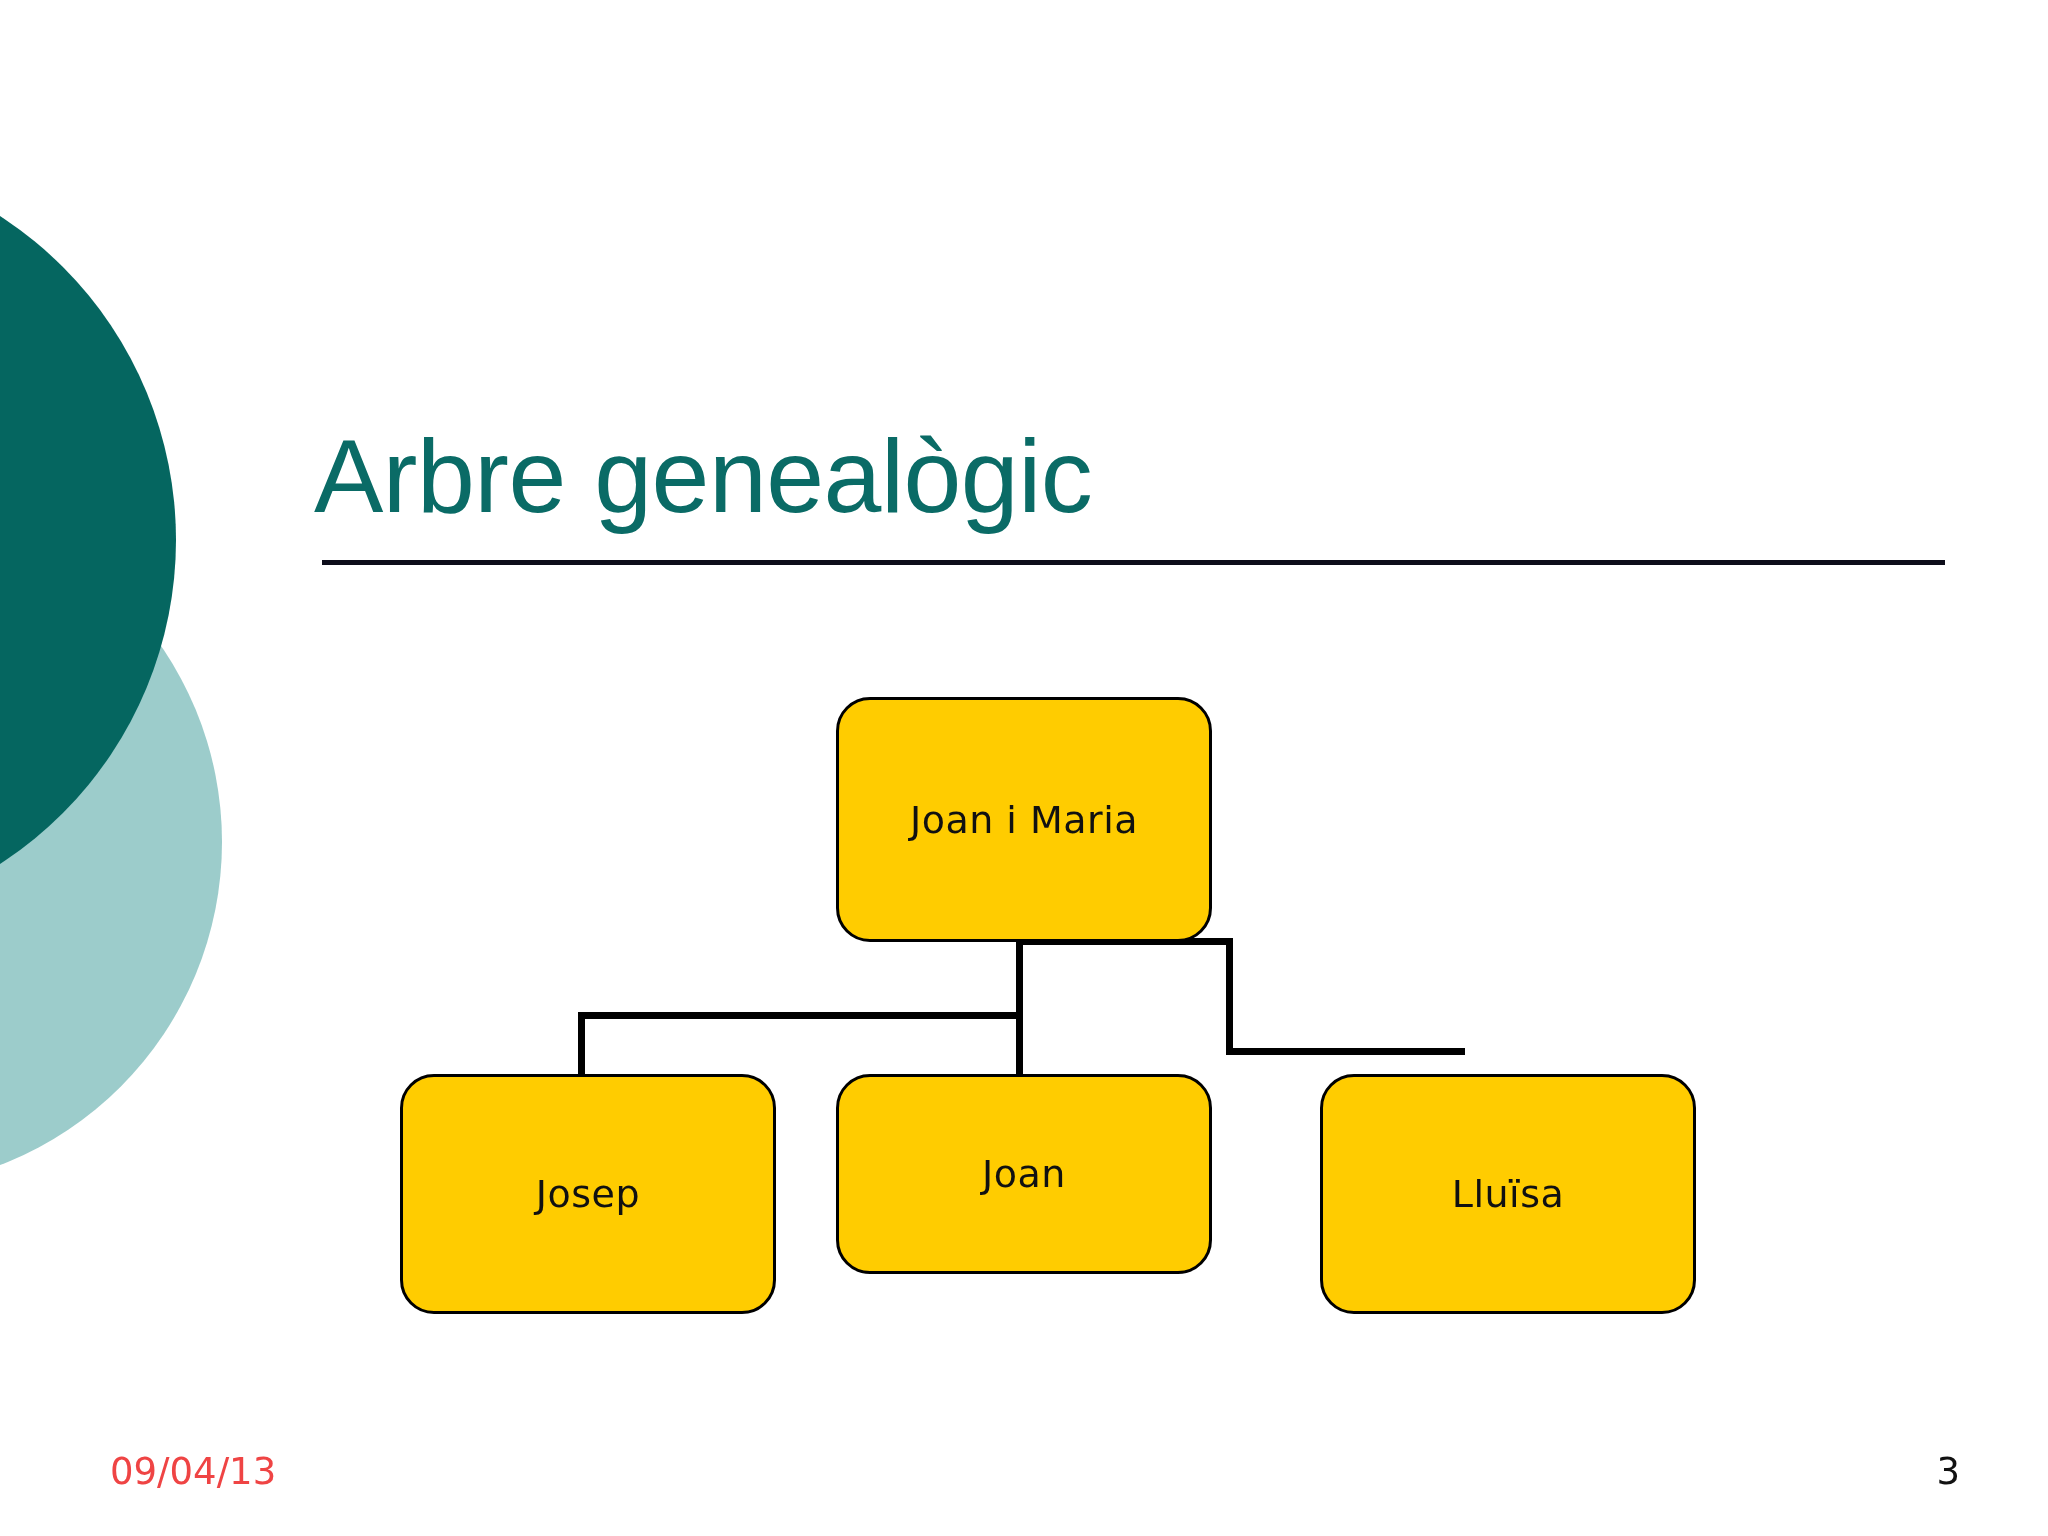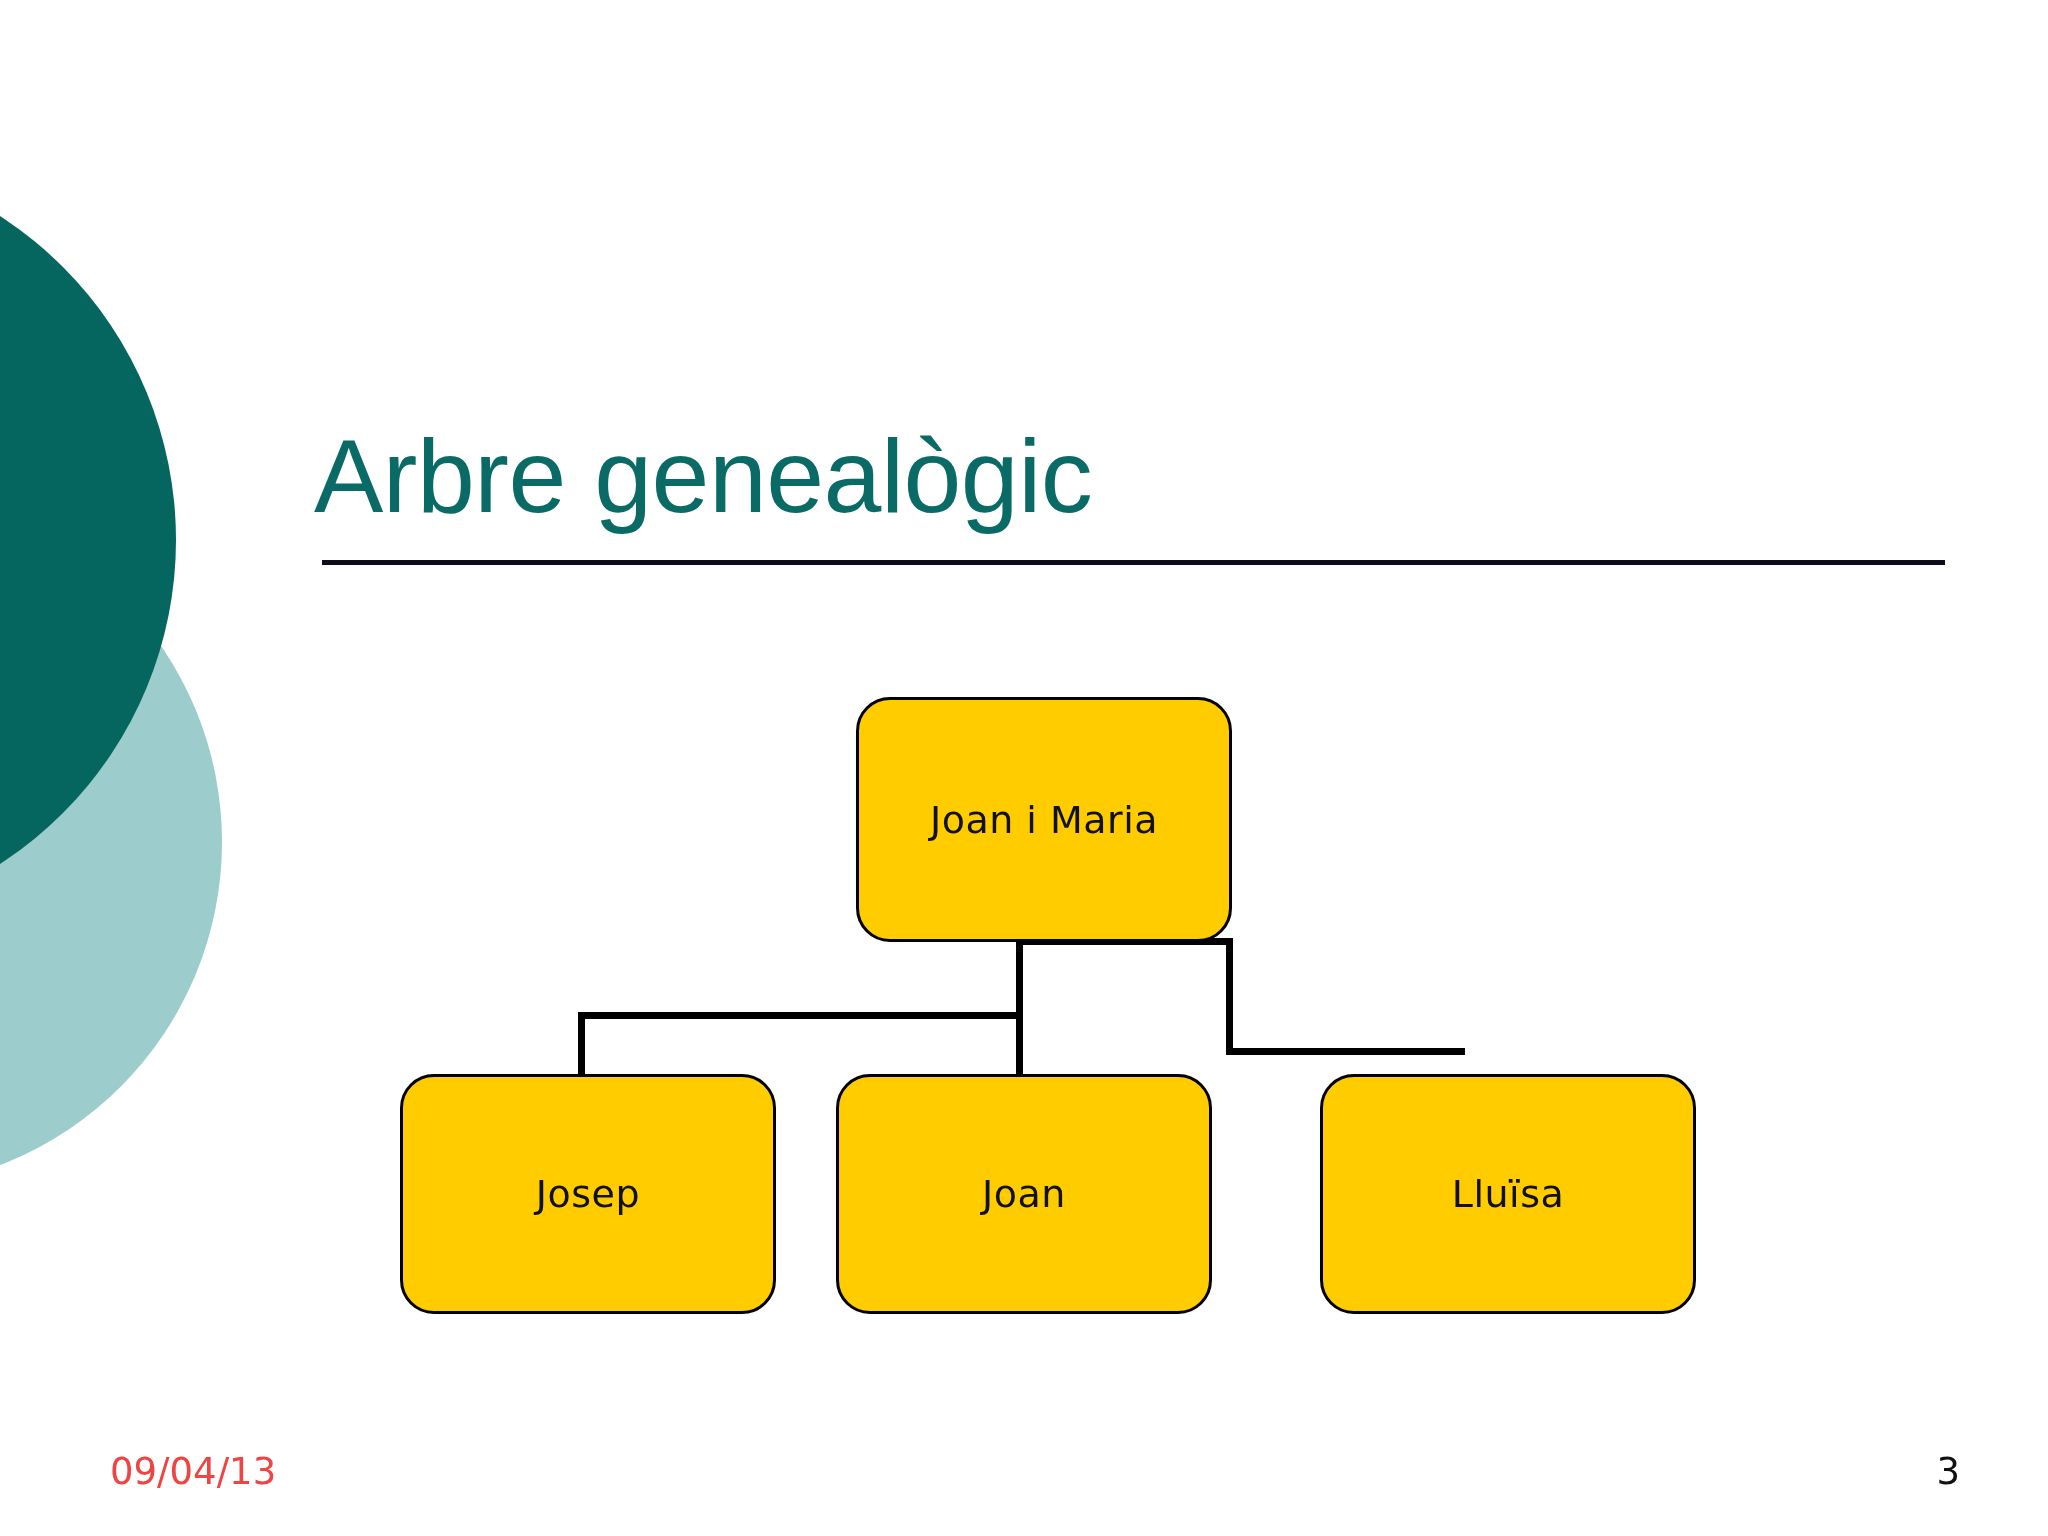--- a/index.html
+++ b/index.html
@@ -98,33 +98,32 @@
     letter-spacing: 0.5px;
     text-align: center;
     user-select: none;
   }
 
   #node-root {
     left: 836px;
     top: 697px;
     width: 376px;
     height: 245px;
-    margin-left: 20px;
   }
   #node-child-1 {
     left: 400px;
     top: 1074px;
     width: 376px;
     height: 240px;
   }
   #node-child-2 {
     left: 836px;
     top: 1074px;
     width: 376px;
-    height: 240px;
+    height: 200px;
   }
   #node-child-3 {
     left: 1272px;
     top: 1074px;
     width: 376px;
     height: 240px;
     margin-left: 48px;
   }
 
   

